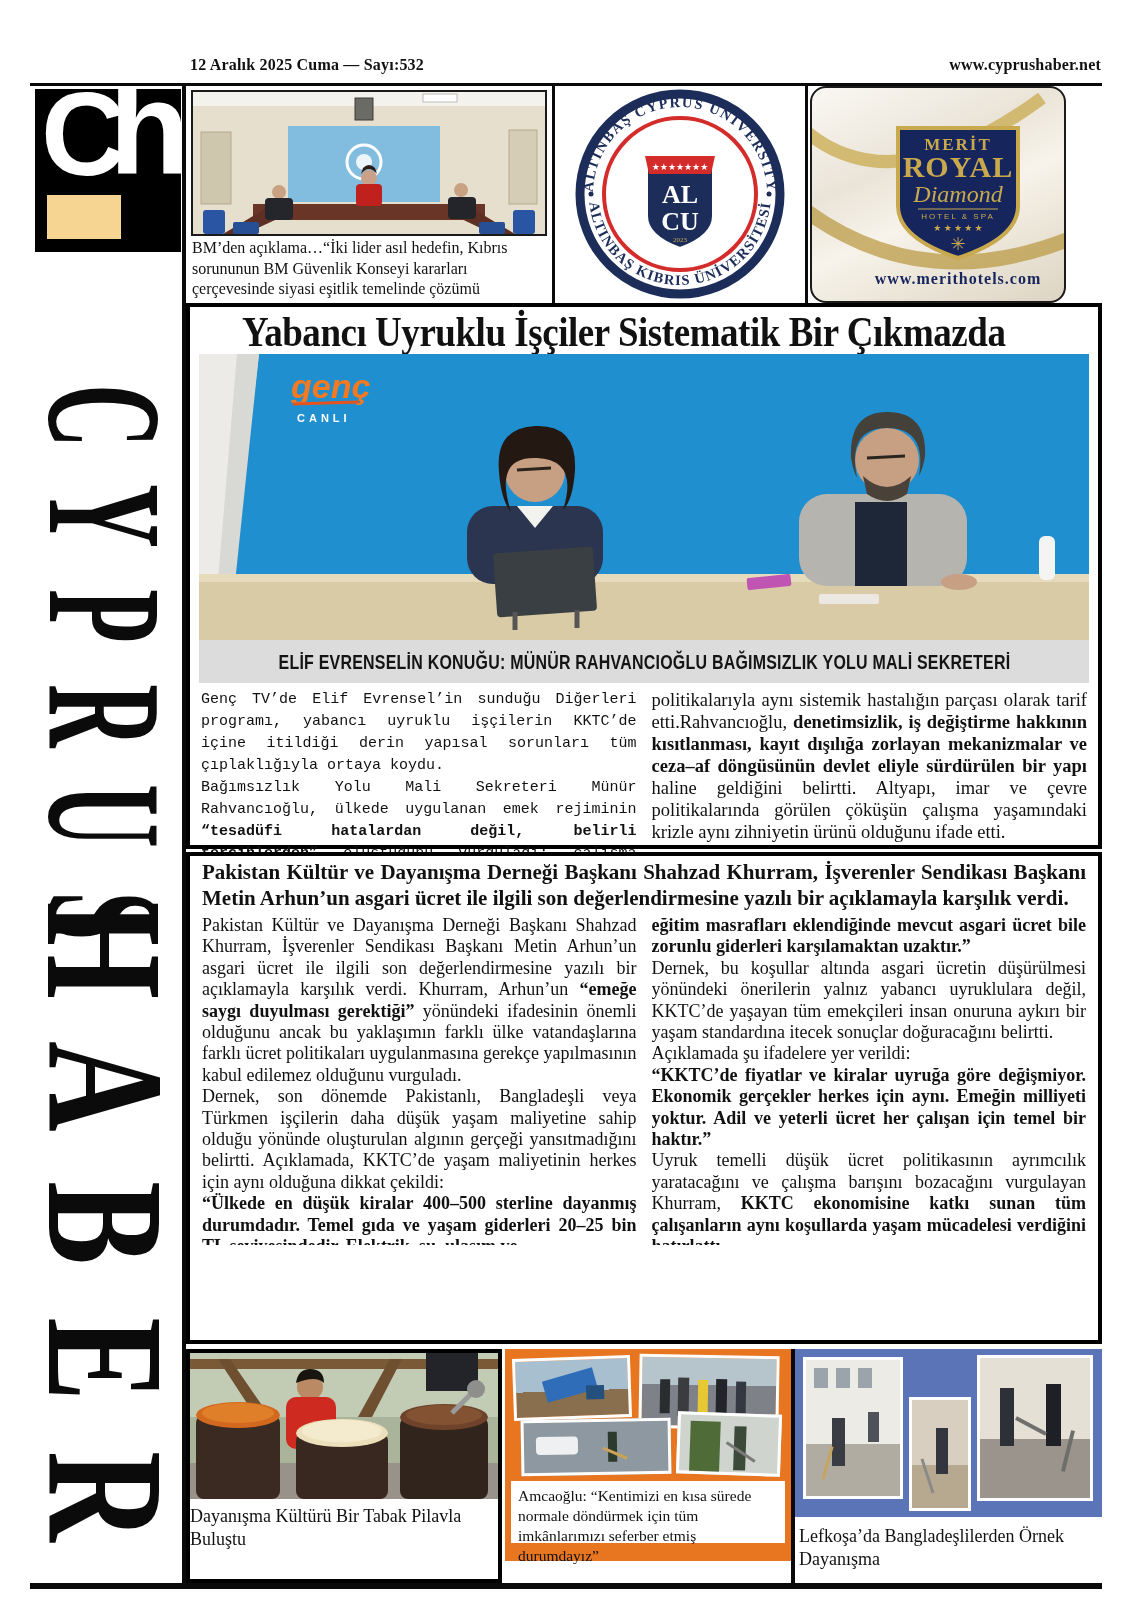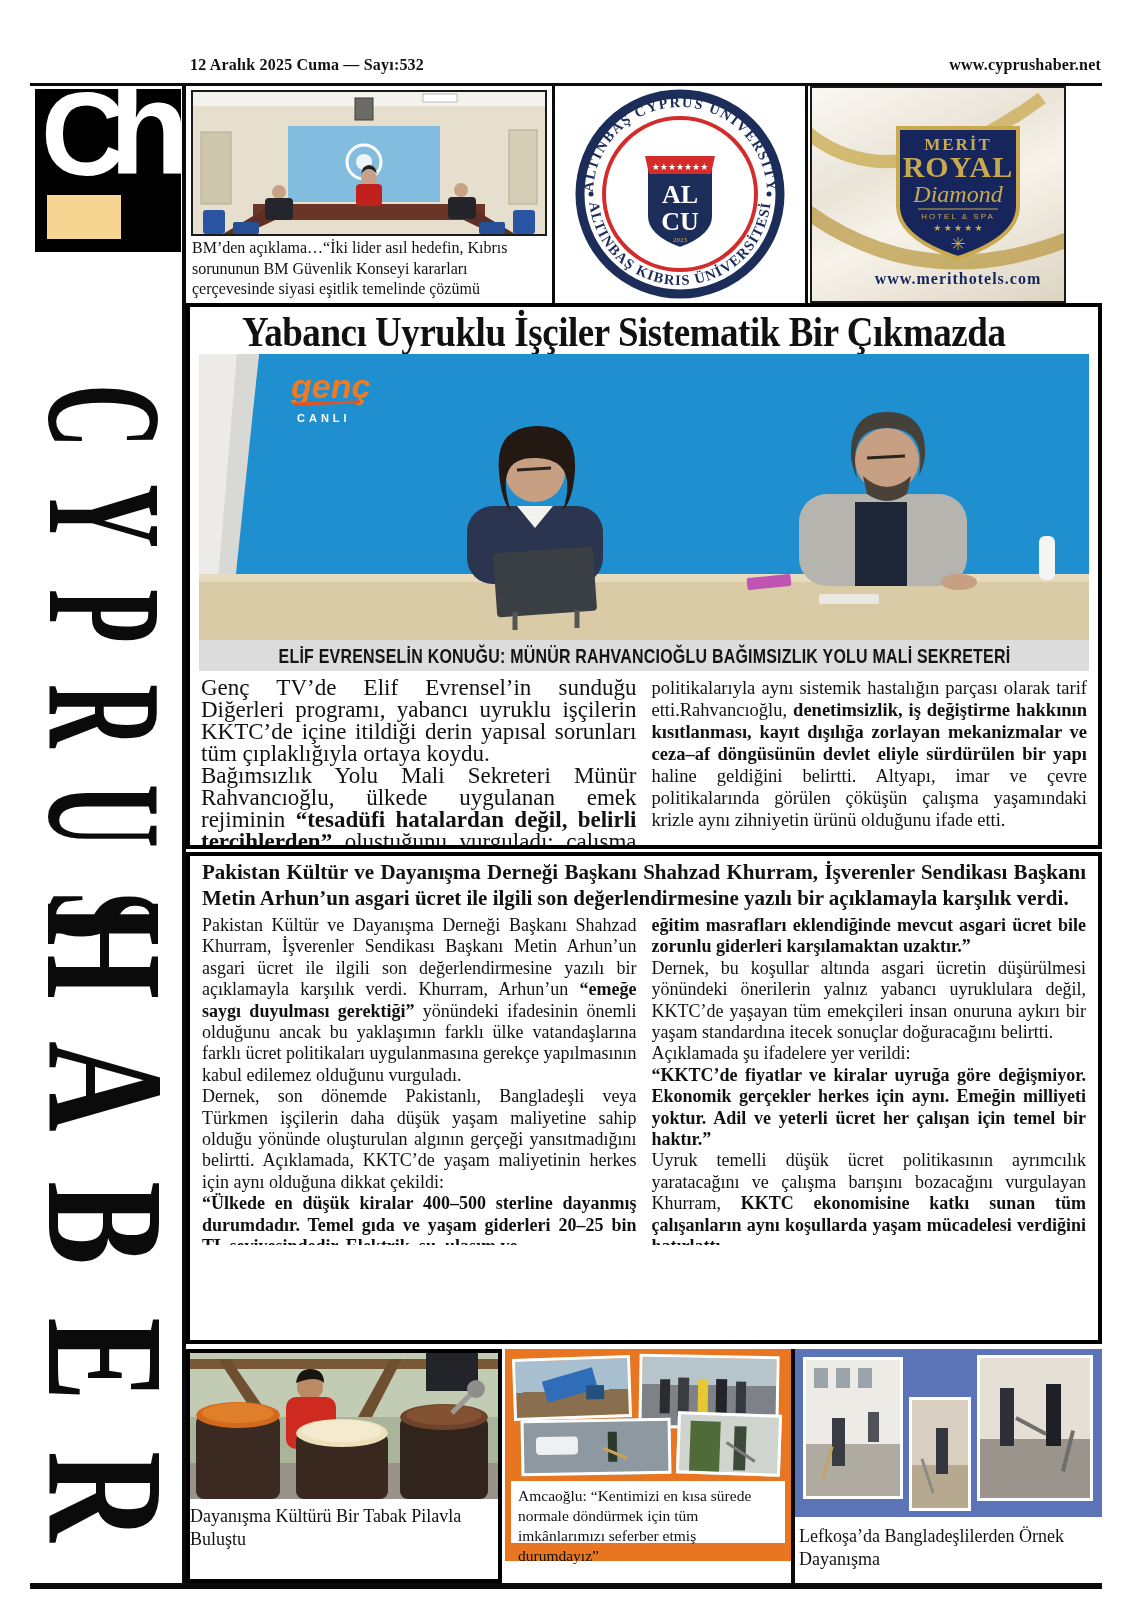--- a/index.html
+++ b/index.html
@@ -123,21 +123,21 @@
       <text x="125" y="117" text-anchor="middle" font-family="Liberation Serif,serif" font-size="26" font-weight="bold" fill="#fff">AL</text>
       <text x="125" y="144" text-anchor="middle" font-family="Liberation Serif,serif" font-size="26" font-weight="bold" fill="#fff">CU</text>
       <text x="125" y="156" text-anchor="middle" font-size="7" fill="#c9a94e">2023</text>
       <circle cx="36" cy="108" r="2.5" fill="#1d2d5a"></circle>
         <circle cx="214" cy="108" r="2.5" fill="#1d2d5a"></circle>
     </svg>
   </div>
 
   <div class="abs rule" style="left:805px;top:86px;width:3px;height:217px;"></div>
 
-  <div class="abs thinframe" style="left:810px;top:86px;width:256px;height:217px;background:linear-gradient(155deg,#faf8f3 0%,#eae4d8 35%,#f7f3ea 55%,#ddd4c2 100%);overflow:hidden;">
+  <div class="abs thinframe" style="left:810px;top:86px;width:256px;height:217px;background:linear-gradient(155deg,#faf8f3 0%,#eae4d8 35%,#f7f3ea 55%,#ddd4c2 100%);overflow:hidden;border-radius:16px;">
     <svg class="abs" style="left:0;top:0;" width="292" height="213" viewBox="0 0 292 213">
       <path d="M-10,40 Q80,120 230,10" fill="none" stroke="#c9a94e" stroke-width="13" opacity=".75"></path>
       <path d="M-10,120 Q110,210 260,150" fill="none" stroke="#b8953c" stroke-width="15" opacity=".7"></path>
       <path d="M86,40 L206,40 L206,118 Q206,150 146,170 Q86,150 86,118 Z" fill="#16265c" stroke="#c9a94e" stroke-width="4"></path>
       <text x="146" y="62" text-anchor="middle" font-family="Liberation Serif,serif" font-size="17" font-weight="bold" fill="#c9a94e" letter-spacing="2">MERİT</text>
       <text x="146" y="89" text-anchor="middle" font-family="Liberation Serif,serif" font-size="30" font-weight="bold" fill="#c9a94e" letter-spacing="1">ROYAL</text>
       <text x="146" y="114" text-anchor="middle" font-family="Liberation Serif,serif" font-size="24" font-style="italic" fill="#c9a94e">Diamond</text>
       <line x1="106" y1="121" x2="186" y2="121" stroke="#c9a94e" stroke-width="1"></line>
       <text x="146" y="131" text-anchor="middle" font-family="Liberation Sans,sans-serif" font-size="8" fill="#c9a94e" letter-spacing="2">HOTEL &amp; SPA</text>
       <text x="146" y="143" text-anchor="middle" font-size="9" fill="#c9a94e">★ ★ ★ ★ ★</text>
@@ -181,25 +181,25 @@
         <rect x="548" y="222" width="44" height="12" rx="2" fill="#c054b2" transform="rotate(-6 570 228)"></rect>
         <rect x="840" y="182" width="16" height="44" rx="6" fill="#f4f4f2"></rect>
         <rect x="620" y="240" width="60" height="10" rx="2" fill="#ecebe7" opacity=".9"></rect>
         <g>
           <text x="92" y="44" font-family="Liberation Sans,sans-serif" font-size="34" font-style="italic" font-weight="bold" fill="#f4791f">genç</text>
           <line x1="94" y1="50" x2="160" y2="48" stroke="#e5541e" stroke-width="3"></line>
           <text x="98" y="68" font-family="Liberation Sans,sans-serif" font-size="11" font-weight="bold" fill="#ffffff" letter-spacing="4">CANLI</text>
         </g>
       </svg>
     </div>
-    <div class="photostrip" style="margin:0 9px;height:31px;">
+    <div class="photostrip" style="margin:0 9px;height:43px;">
       <span>ELİF EVRENSELİN KONUĞU: MÜNÜR RAHVANCIOĞLU BAĞIMSIZLIK YOLU MALİ SEKRETERİ</span>
     </div>
     <div class="cols" style="margin:6px 11px 0;height:168px;font-size:18.5px;line-height:22px;">
-      <div class="col" style="font-size:23px;line-height:22px;">
+      <div class="col" style="font-size:15px;line-height:22px;font-family:Liberation Mono, monospace;">
         <p><span>Genç TV’de Elif Evrensel’in sunduğu Diğerleri programı, yabancı uyruklu işçilerin KKTC’de içine itildiği derin yapısal sorunları tüm çıplaklığıyla ortaya koydu.</span></p>
         <p><span>Bağımsızlık Yolu Mali Sekreteri Münür Rahvancıoğlu, ülkede uygulanan emek rejiminin </span><span class="b">“tesadüfi hatalardan değil, belirli tercihlerden”</span><span> oluştuğunu vurguladı; çalışma yaşamındaki çöküşü altyapı ve imar</span></p>
       </div>
       <div class="col" style="font-size:18.5px;line-height:22px;">
         <p><span>politikalarıyla aynı sistemik hastalığın parçası olarak tarif etti.Rahvancıoğlu, </span><span class="b">denetimsizlik, iş değiştirme hakkının kısıtlanması, kayıt dışılığa zorlayan mekanizmalar ve ceza–af döngüsünün devlet eliyle sürdürülen bir yapı</span><span> haline geldiğini belirtti. Altyapı, imar ve çevre politikalarında görülen çöküşün çalışma yaşamındaki krizle aynı zihniyetin ürünü olduğunu ifade etti.</span></p>
       </div>
     </div>
   </div>
 
   <div class="abs frame" style="left:186px;top:852px;width:916px;height:492px;">

